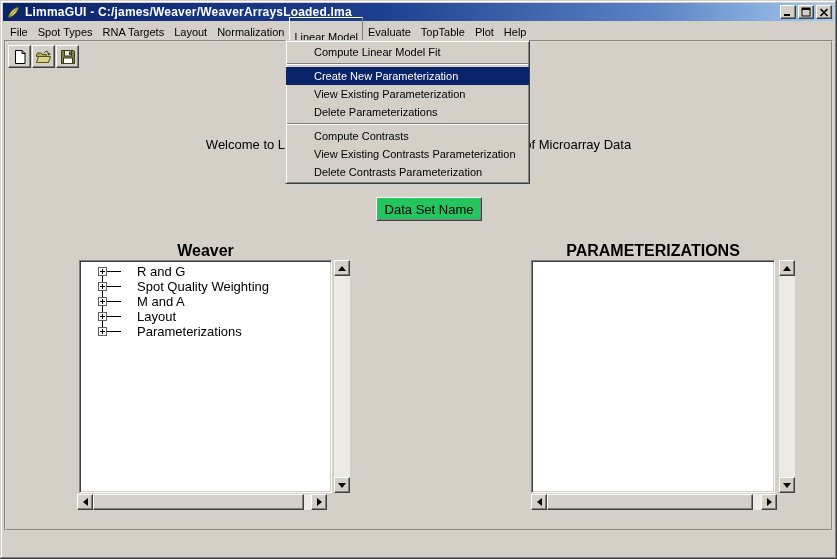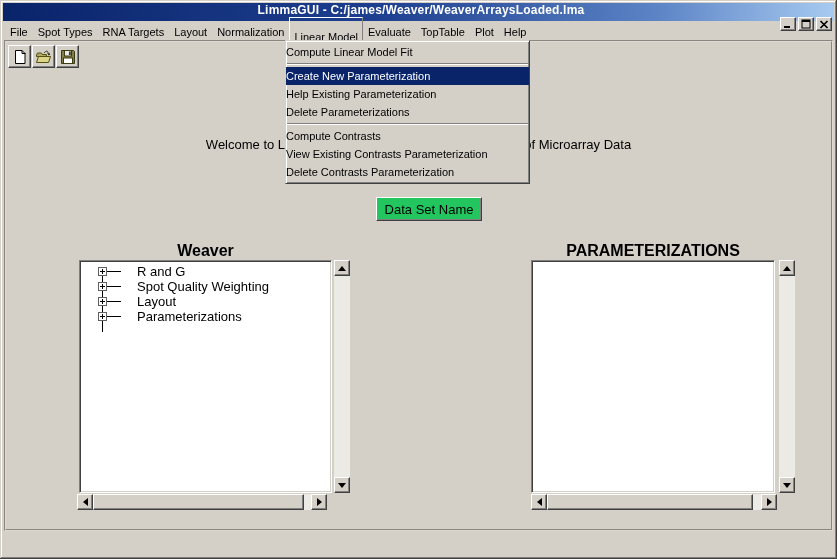--- a/index.html
+++ b/index.html
@@ -10,21 +10,21 @@
     font-family:"Liberation Sans", sans-serif;
     color:#000;
     box-shadow: inset -1px -1px 0 #404040, inset 1px 1px 0 #d4d0c8,
                 inset -2px -2px 0 #808080, inset 2px 2px 0 #ffffff;
   }
 
   
   .titlebar {
     position:absolute; left:3px; top:3px; right:3px; height:18px;
     background:linear-gradient(to right, #0a246a 0%, #1d3f8f 45%, #5a82c4 78%, #a6caf0 100%);
-    display:flex; align-items:center; padding:0 2px 0 3px;flex-direction:column;
+    display:flex; align-items:center; padding:0 2px 0 3px;
   }
   .title-text {
     color:#fff; font-size:12px; font-weight:bold; margin-left:4px;
     white-space:nowrap; letter-spacing:0.2px;
   }
   .win-controls { margin-left:auto; display:flex; gap:2px; }
   .winbtn {
     width:16px; height:14px; background:#d4d0c8;
     border:1px solid; border-color:#ffffff #404040 #404040 #ffffff;
     box-shadow: inset -1px -1px 0 #808080;
@@ -126,21 +126,21 @@
   .tri-left  { width:0; height:0; border-top:4px solid transparent; border-bottom:4px solid transparent; border-right:5px solid #000; }
   .tri-right { width:0; height:0; border-top:4px solid transparent; border-bottom:4px solid transparent; border-left:5px solid #000; }
 
   
   .dropdown {
     position:absolute; left:285px; top:40px; width:245px; z-index:10;
     background:#d4d0c8; font-size:11px; padding:2px 0;
     border:1px solid; border-color:#d4d0c8 #404040 #404040 #d4d0c8;
     box-shadow: inset 1px 1px 0 #ffffff, inset -1px -1px 0 #808080;
   }
-  .menu-item { height:18px; line-height:18px; white-space:nowrap; }
+  .menu-item { height:18px; line-height:18px; padding-left:28px; white-space:nowrap; }
   .menu-item.highlighted { background:#0a246a; color:#ffffff; }
   .menu-sep { height:0; border-top:1px solid #808080; border-bottom:1px solid #ffffff; margin:2px 1px; }
 </style>
 </head>
 <body>
 
 <div class="screen">
 
   <div class="titlebar">
     <svg width="15" height="15" viewBox="0 0 16 16">
@@ -224,20 +224,25 @@
           <span class="tree-label">R and G</span>
         </div>
         <div class="tree-row">
           <span class="plusbox"></span>
           <span class="tree-dash"></span>
           <span class="tree-label">Spot Quality Weighting</span>
         </div>
         <div class="tree-row">
           <span class="plusbox"></span>
           <span class="tree-dash"></span>
+          <span class="tree-label">M and A</span>
+        </div>
+        <div class="tree-row">
+          <span class="plusbox"></span>
+          <span class="tree-dash"></span>
           <span class="tree-label">Layout</span>
         </div>
         <div class="tree-row">
           <span class="plusbox"></span>
           <span class="tree-dash"></span>
           <span class="tree-label">Parameterizations</span>
         </div>
       </div>
     </div>
 
@@ -278,21 +283,21 @@
           <span class="tri-right"></span>
         </div>
     </div>
 
   </div>
 
   <div class="dropdown">
     <div class="menu-item">Compute Linear Model Fit</div>
     <div class="menu-sep"></div>
     <div class="menu-item highlighted">Create New Parameterization</div>
-    <div class="menu-item">Help Existing Parameterization</div>
+    <div class="menu-item">View Existing Parameterization</div>
     <div class="menu-item">Delete Parameterizations</div>
     <div class="menu-sep"></div>
     <div class="menu-item">Compute Contrasts</div>
     <div class="menu-item">View Existing Contrasts Parameterization</div>
     <div class="menu-item">Delete Contrasts Parameterization</div>
   </div>
 
 </div>
 
 </body></html>

